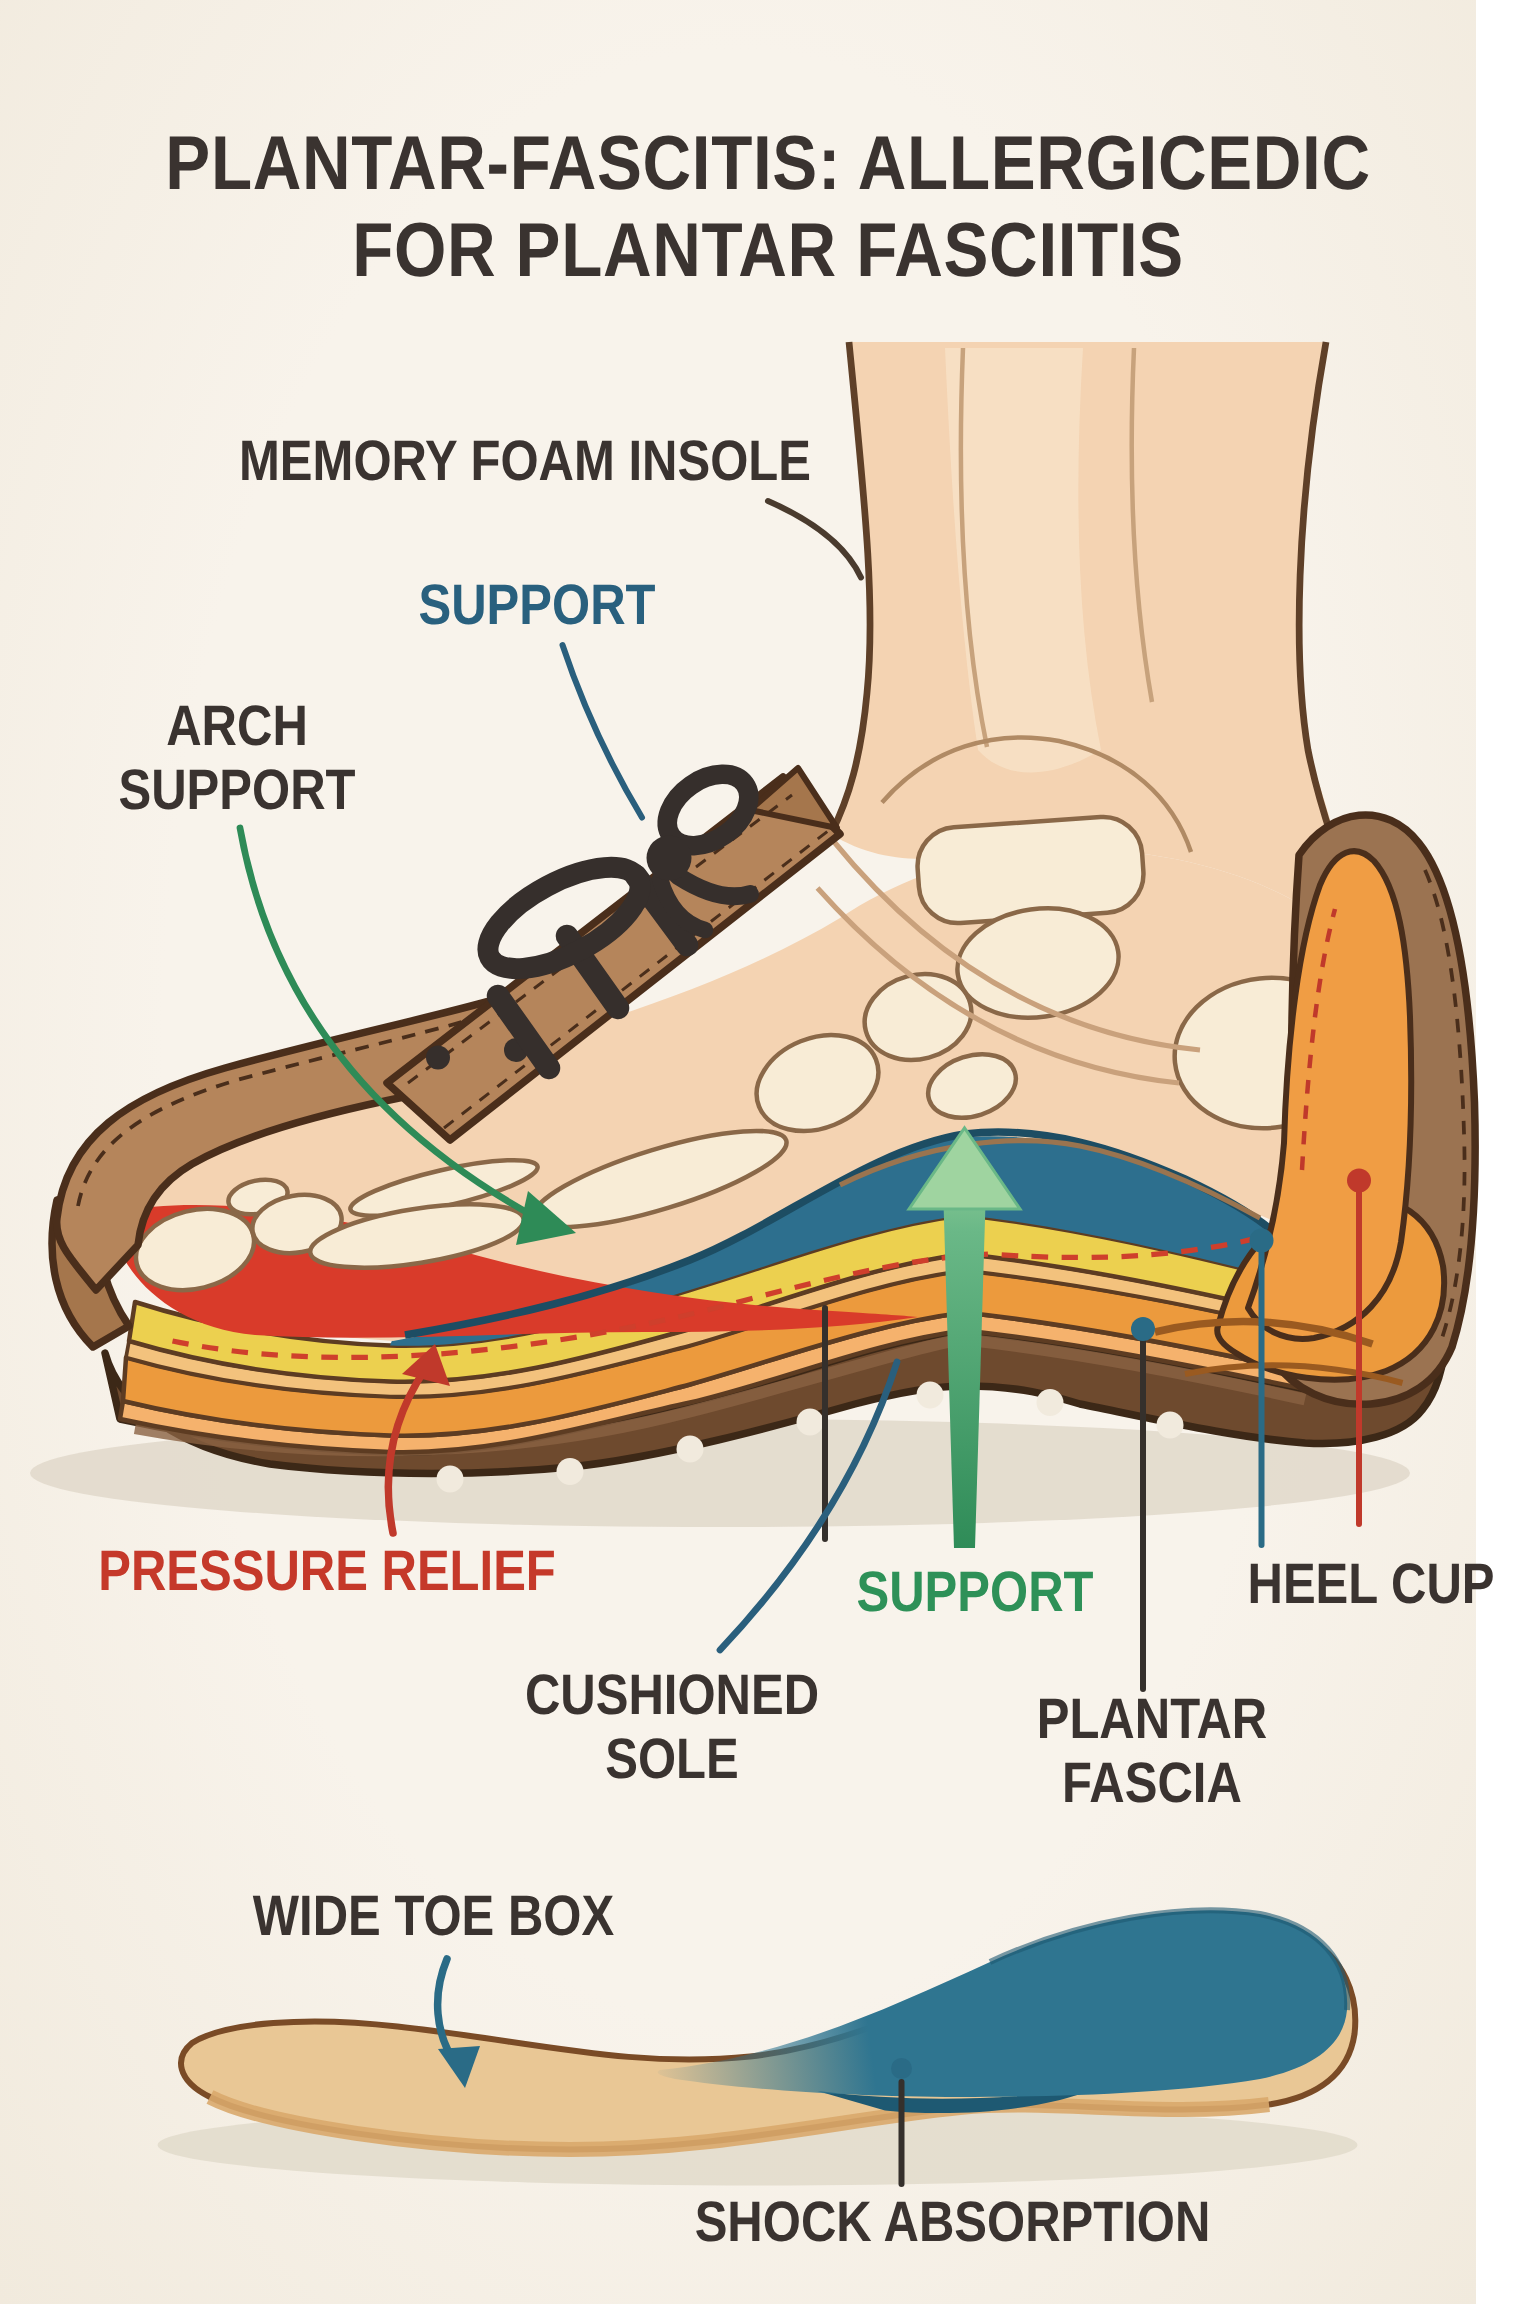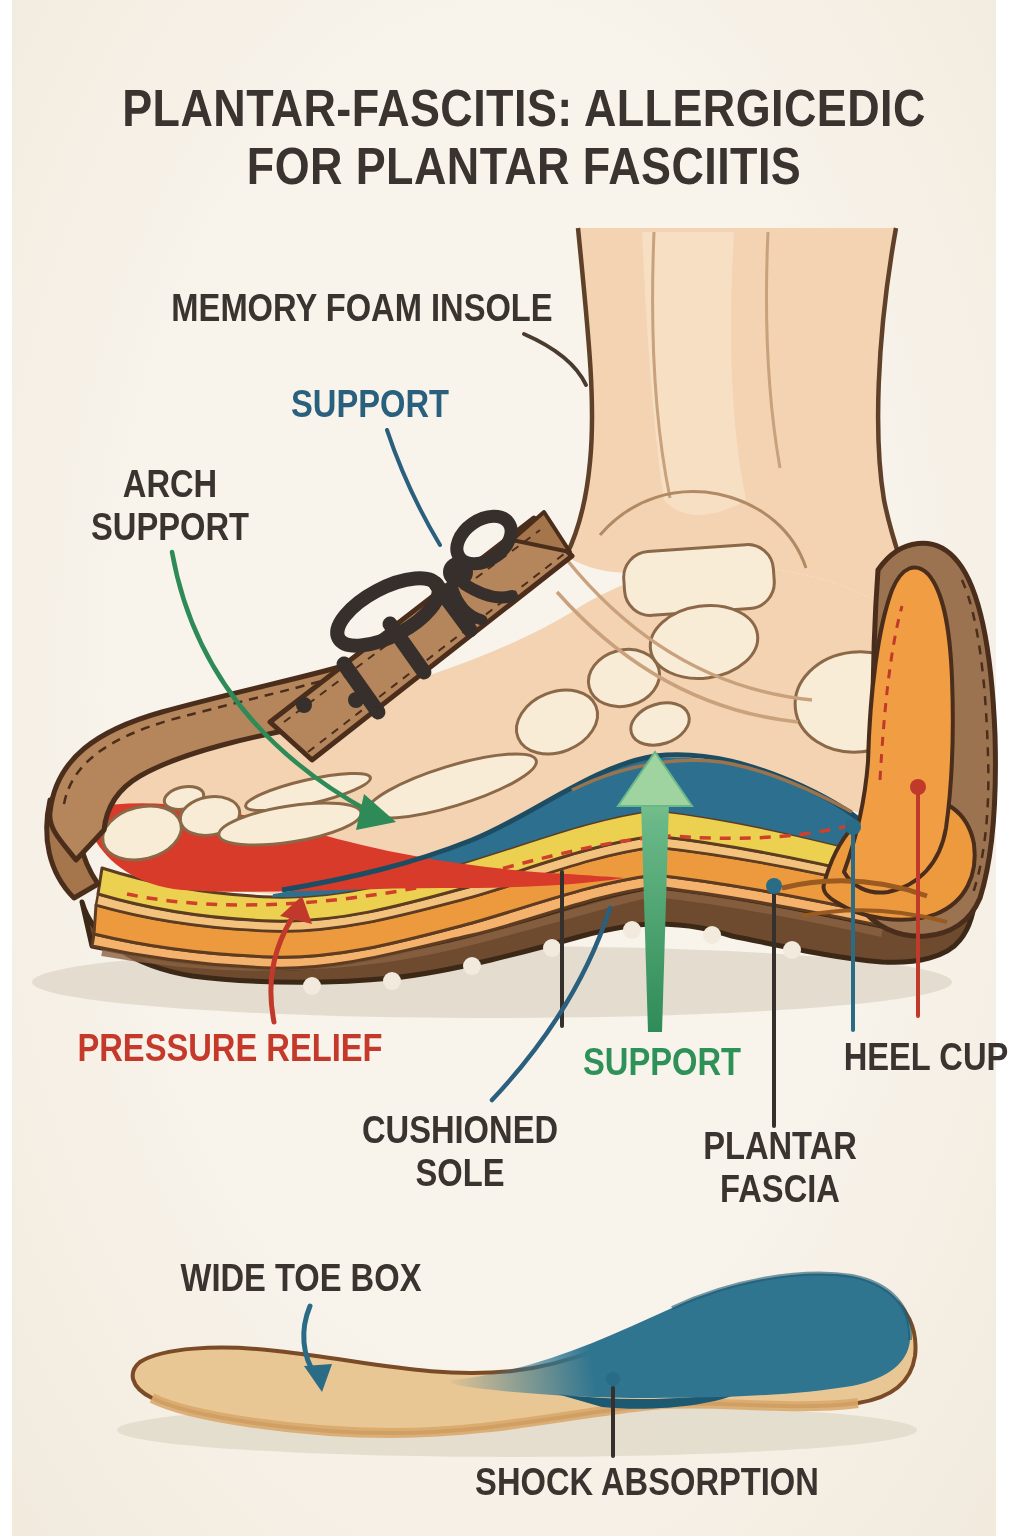--- a/index.html
+++ b/index.html
@@ -3,21 +3,21 @@
 <meta charset="utf-8">
 <style>
   html,body{margin:0;padding:0;}
   body{
     width:1024px;height:1536px;
     font-family:"Liberation Sans", sans-serif;
     position:relative;
     overflow:hidden;
   }
   #stage{
-    position:absolute;left:12px;top:0;width:984px;height:1536px;
+    position:absolute;left:0;top:0;width:984px;height:1536px;
     background:radial-gradient(ellipse at 50% 45%, #f8f3eb 55%, #f1eadd 100%);
   }
   #art{position:absolute;left:0;top:0;}
   .title{
     position:absolute;left:512px;top:80px;
     transform:translateX(-50%) scaleX(.88);
     transform-origin:center top;
     text-align:center;white-space:nowrap;
     font-weight:bold;font-size:51px;line-height:1.13;
     letter-spacing:.5px;color:#3a3330;

